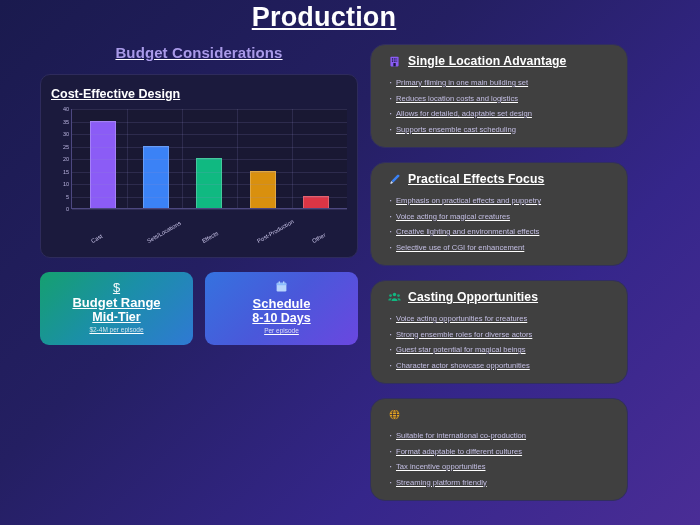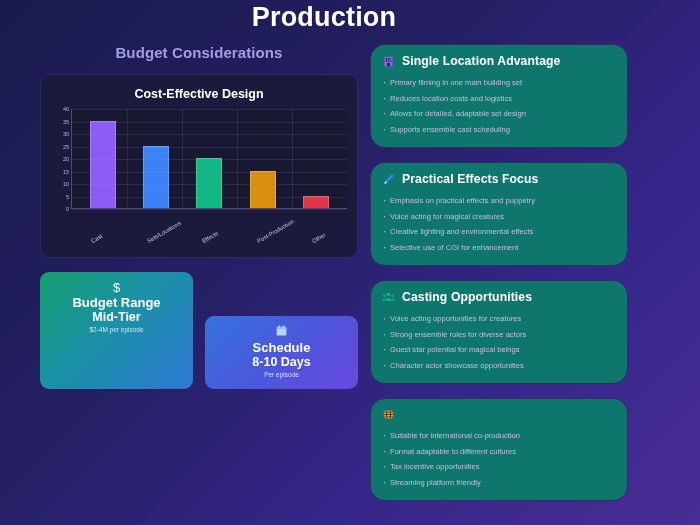--- a/index.html
+++ b/index.html
@@ -15,20 +15,21 @@
     background: linear-gradient(135deg, #1a1a4e 0%, #241f62 38%, #35268a 70%, #4a2d96 100%);
     color: #ffffff;
     position: relative;
   }
 
   .page {
     width: 648px;
     height: 525px;
     position: relative;
     padding: 0;
+    text-decoration: underline;
   }
 
   
   .page-title {
     text-align: center;
     font-size: 27px;
     font-weight: bold;
     color: #ffffff;
     letter-spacing: 0.2px;
     padding-top: 2px;
@@ -70,21 +71,20 @@
   .chart-card {
     background: #1b1a3d;
     border: 1px solid #2e2b5c;
     border-radius: 10px;
     padding: 12px 10px 10px 10px;
     height: 184px;
     position: relative;
   }
 
   .chart-title {
-    text-align: center;
     font-size: 12.5px;
     font-weight: bold;
     color: #ffffff;
     margin-bottom: 8px;
   }
 
   .plot-wrap {
     position: relative;
     height: 128px;
     display: flex;
@@ -178,21 +178,20 @@
     text-align: center;
     min-height: 66px;
   }
 
   .stat-card.budget {
     background: linear-gradient(135deg, #15a06f 0%, #1b8fa8 48%, #2f79d4 100%);
   }
 
   .stat-card.schedule {
     background: linear-gradient(135deg, #3572df 0%, #4a58da 50%, #6a47e0 100%);
-    margin-top: 44px;
   }
 
   .stat-icon {
     font-size: 13px;
     line-height: 15px;
     margin-bottom: 2px;
     opacity: 0.95;
   }
 
   .stat-label {
@@ -210,24 +209,24 @@
   }
 
   .stat-sub {
     font-size: 6.5px;
     color: rgba(255,255,255,0.78);
     line-height: 10px;
   }
 
   
   .info-card {
-    background: #0f766e;
+    background: #404040;
     border: 1px solid #312e60;
     border-radius: 15px;
-    padding: 9px 11px 10px 11px;
+    padding: 9px 11px 10px 17px;
   }
 
   .info-head {
     display: flex;
     align-items: center;
     gap: 7px;
     margin-bottom: 7px;
   }
 
   .info-icon {

